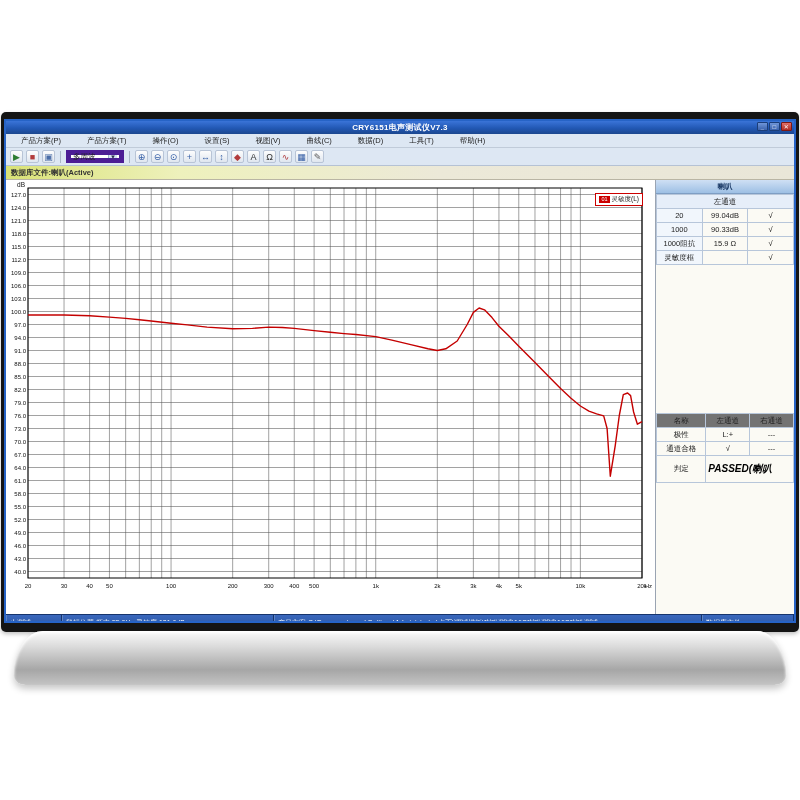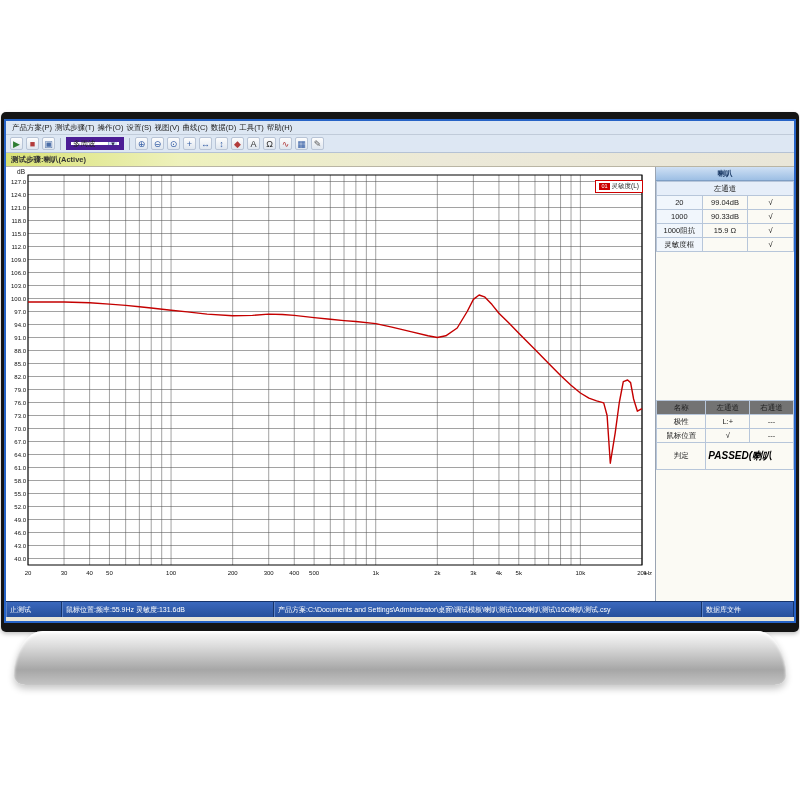--- a/index.html
+++ b/index.html
@@ -28,21 +28,21 @@
     height:13px;background:linear-gradient(180deg,#3a74d8 0%,#2258b4 55%,#1b478f 100%);
     color:#fff;display:flex;align-items:center;justify-content:center;position:relative;
     font-size:8px;font-weight:bold;letter-spacing:.3px;
   }
   .winbtns{position:absolute;right:2px;top:1px;display:flex;gap:1px;}
   .wbtn{width:11px;height:9px;font-size:6px;line-height:9px;text-align:center;color:#fff;
     background:linear-gradient(#6f95d8,#3a62ad);border:1px solid #1c3e78;border-radius:1px;box-sizing:border-box;}
   .wbtn.close{background:linear-gradient(#e0706a,#b02c24);border-color:#7c1812;}
   .menubar{
     height:13px;background:#dde7f3;border-bottom:1px solid #c0cbd9;
-    display:flex;align-items:center;padding:0 6px;gap:3px;text-align:right;
+    display:flex;align-items:center;padding:0 15px;gap:26px;text-align:right;
   }
   .mitem{font-size:7.5px;color:#1a1a1a;white-space:nowrap;}
   .toolbar{
     height:17px;background:#dde7f3;border-bottom:1px solid #b5c2d4;
     display:flex;align-items:center;padding:0 4px;gap:3px;
   }
   .tbicon{
     width:13px;height:13px;font-size:9px;line-height:13px;text-align:center;
     background:linear-gradient(#fdfdfd,#dfe6ef);border:1px solid #b8c4d6;border-radius:2px;box-sizing:border-box;
   }
@@ -92,24 +92,32 @@
   svg text{font-family:"Liberation Sans","DejaVu Sans",sans-serif;}
 </style>
 </head>
 <body>
 
 <div>
 
   <div class="monitor">
     <div class="screen">
 
+      <div class="titlebar">
+        <span>CRY6151电声测试仪V7.3</span>
+        <span class="winbtns">
+          <span class="wbtn">_</span>
+          <span class="wbtn">□</span>
+          <span class="wbtn close">✕</span>
+        </span>
+      </div>
 
       <div class="menubar">
           <span class="mitem">产品方案(P)</span>
-          <span class="mitem">测试步骤(T)</span>
+          <span class="mitem">产品方案(T)</span>
           <span class="mitem">操作(O)</span>
           <span class="mitem">设置(S)</span>
           <span class="mitem">视图(V)</span>
           <span class="mitem">曲线(C)</span>
           <span class="mitem">数据(D)</span>
           <span class="mitem">工具(T)</span>
           <span class="mitem">帮助(H)</span>
         </div>
 
       <div class="toolbar">
@@ -130,21 +138,21 @@
           <span class="tbicon" style="color: rgb(58, 98, 168);">↕</span>
           <span class="tbicon" style="color: rgb(178, 59, 59);">◆</span>
           <span class="tbicon" style="color: rgb(51, 51, 51);">A</span>
           <span class="tbicon" style="color: rgb(51, 51, 51);">Ω</span>
           <span class="tbicon" style="color: rgb(178, 59, 59);">∿</span>
           <span class="tbicon" style="color: rgb(58, 98, 168);">▦</span>
           <span class="tbicon" style="color: rgb(85, 85, 85);">✎</span>
         </div>
 
       <div class="tabstrip">
-        <span class="tablabel">测试步骤:喇叭(Active)</span>
+        <span class="tablabel">数据库文件:喇叭(Active)</span>
       </div>
 
       <div class="main">
 
         <div class="chartarea">
           <div class="legend">
             <span class="badge">01</span>
             <span>灵敏度(L)</span>
           </div>
         <svg width="648" height="434">
@@ -303,21 +311,21 @@
                   <th>名称</th>
                   <th>左通道</th>
                   <th>右通道</th>
                 </tr>
               <tr>
                   <td>极性</td>
                   <td>L:+</td>
                   <td>---</td>
                 </tr>
                 <tr>
-                  <td>鼠标位置</td>
+                  <td>通道合格</td>
                   <td>√</td>
                   <td>---</td>
                 </tr>
                 <tr class="verdict-row">
                 <td>判定</td>
                 <td colspan="2" class="verdict-val">PASSED(喇叭</td>
               </tr>
             </tbody>
           </table>
 

